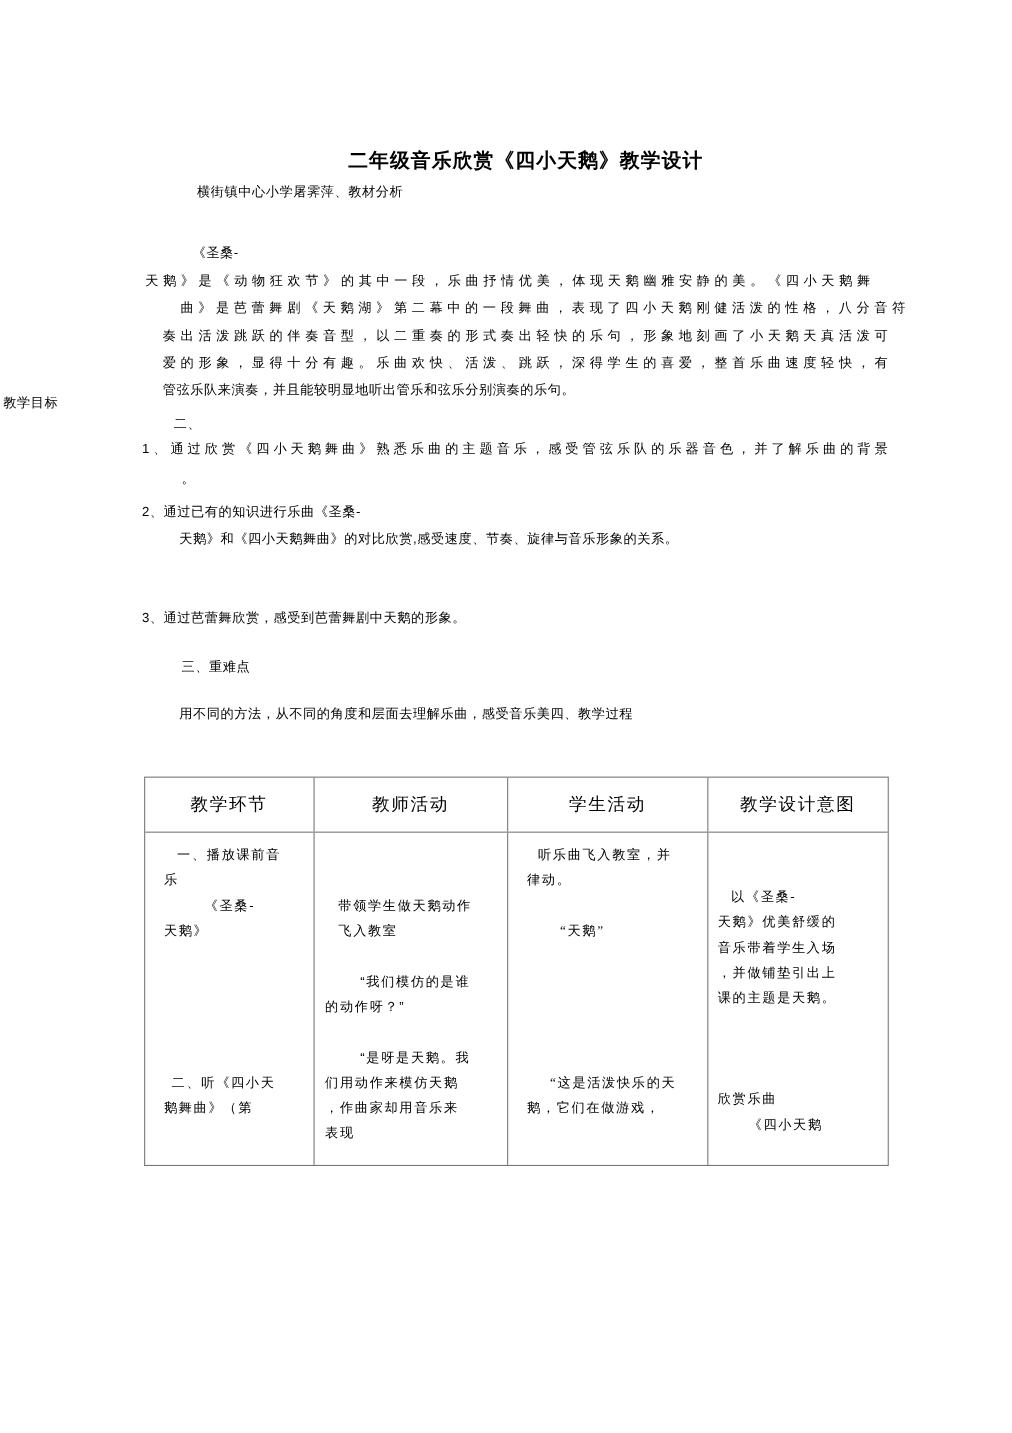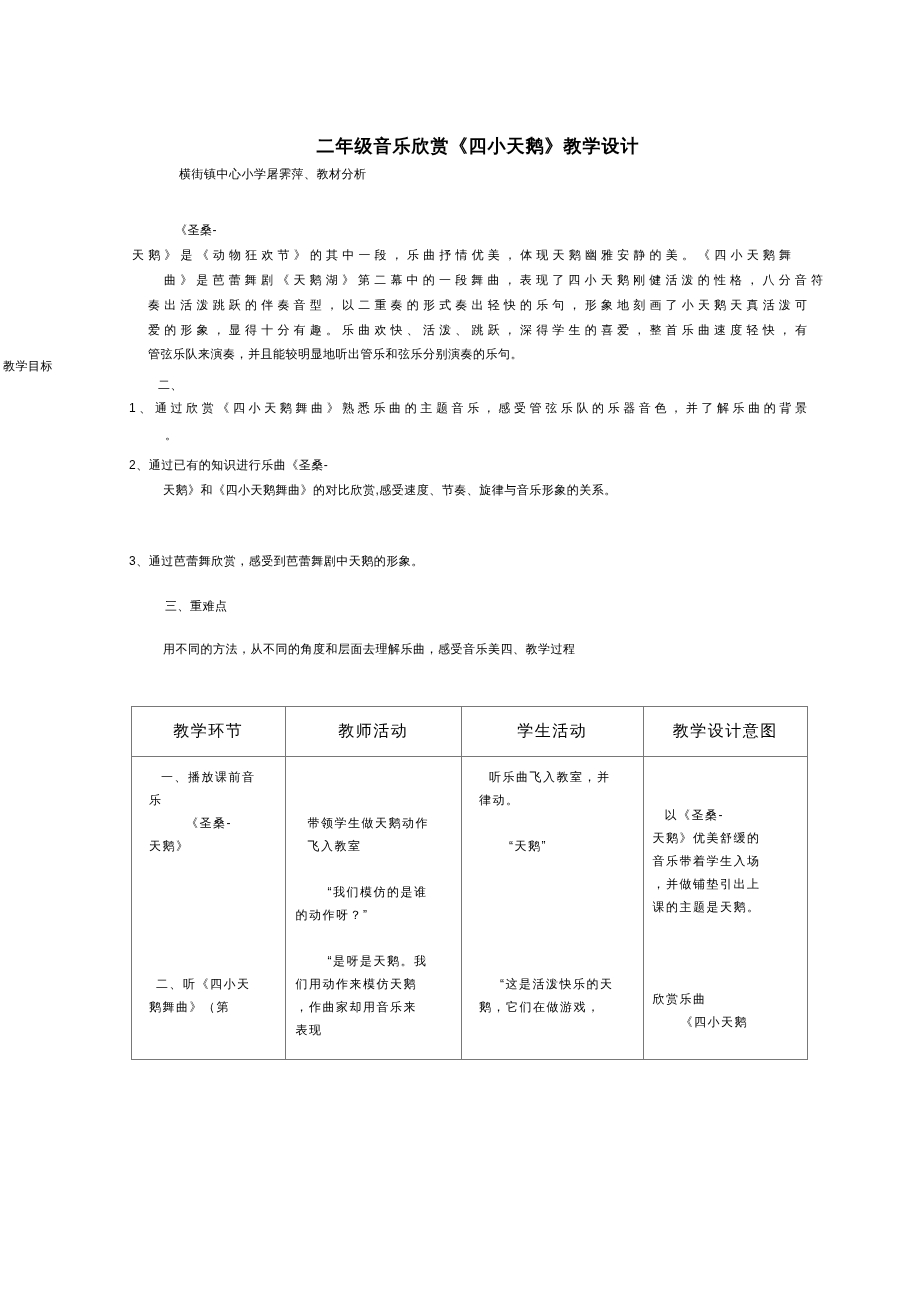--- a/index.html
+++ b/index.html
@@ -32,21 +32,21 @@
   }
   .hrow{display:flex;height:50px;border-bottom:1px solid #787878;box-sizing:border-box;}
   .brow{display:flex;flex:1;}
   .hcell{
     box-sizing:border-box;display:flex;align-items:center;justify-content:center;
     font-size:16px;letter-spacing:1.5px;
   }
   .bcell{box-sizing:border-box;padding-top:9px;}
   .bcell.c4{padding-top:47px;}
   .rb{border-right:1px solid #787878;}
-  .w1{width:154px;} .w2{width:177px;} .w3{width:182px;} .w4{width:164px;}
+  .w1{width:154px;} .w2{width:177px;} .w3{width:182px;font-family:Liberation Serif, serif;} .w4{width:164px;}
   .c1{padding-left:17px;} .c2{padding-left:10px;} .c3{padding-left:17px;} .c4{padding-left:9px;}
   .tl{ 
     height:23px;line-height:23px;font-size:12px;letter-spacing:1.5px;
     white-space:nowrap;overflow:visible;
   }
 </style>
 </head>
 <body>
 
 <div class="page">

